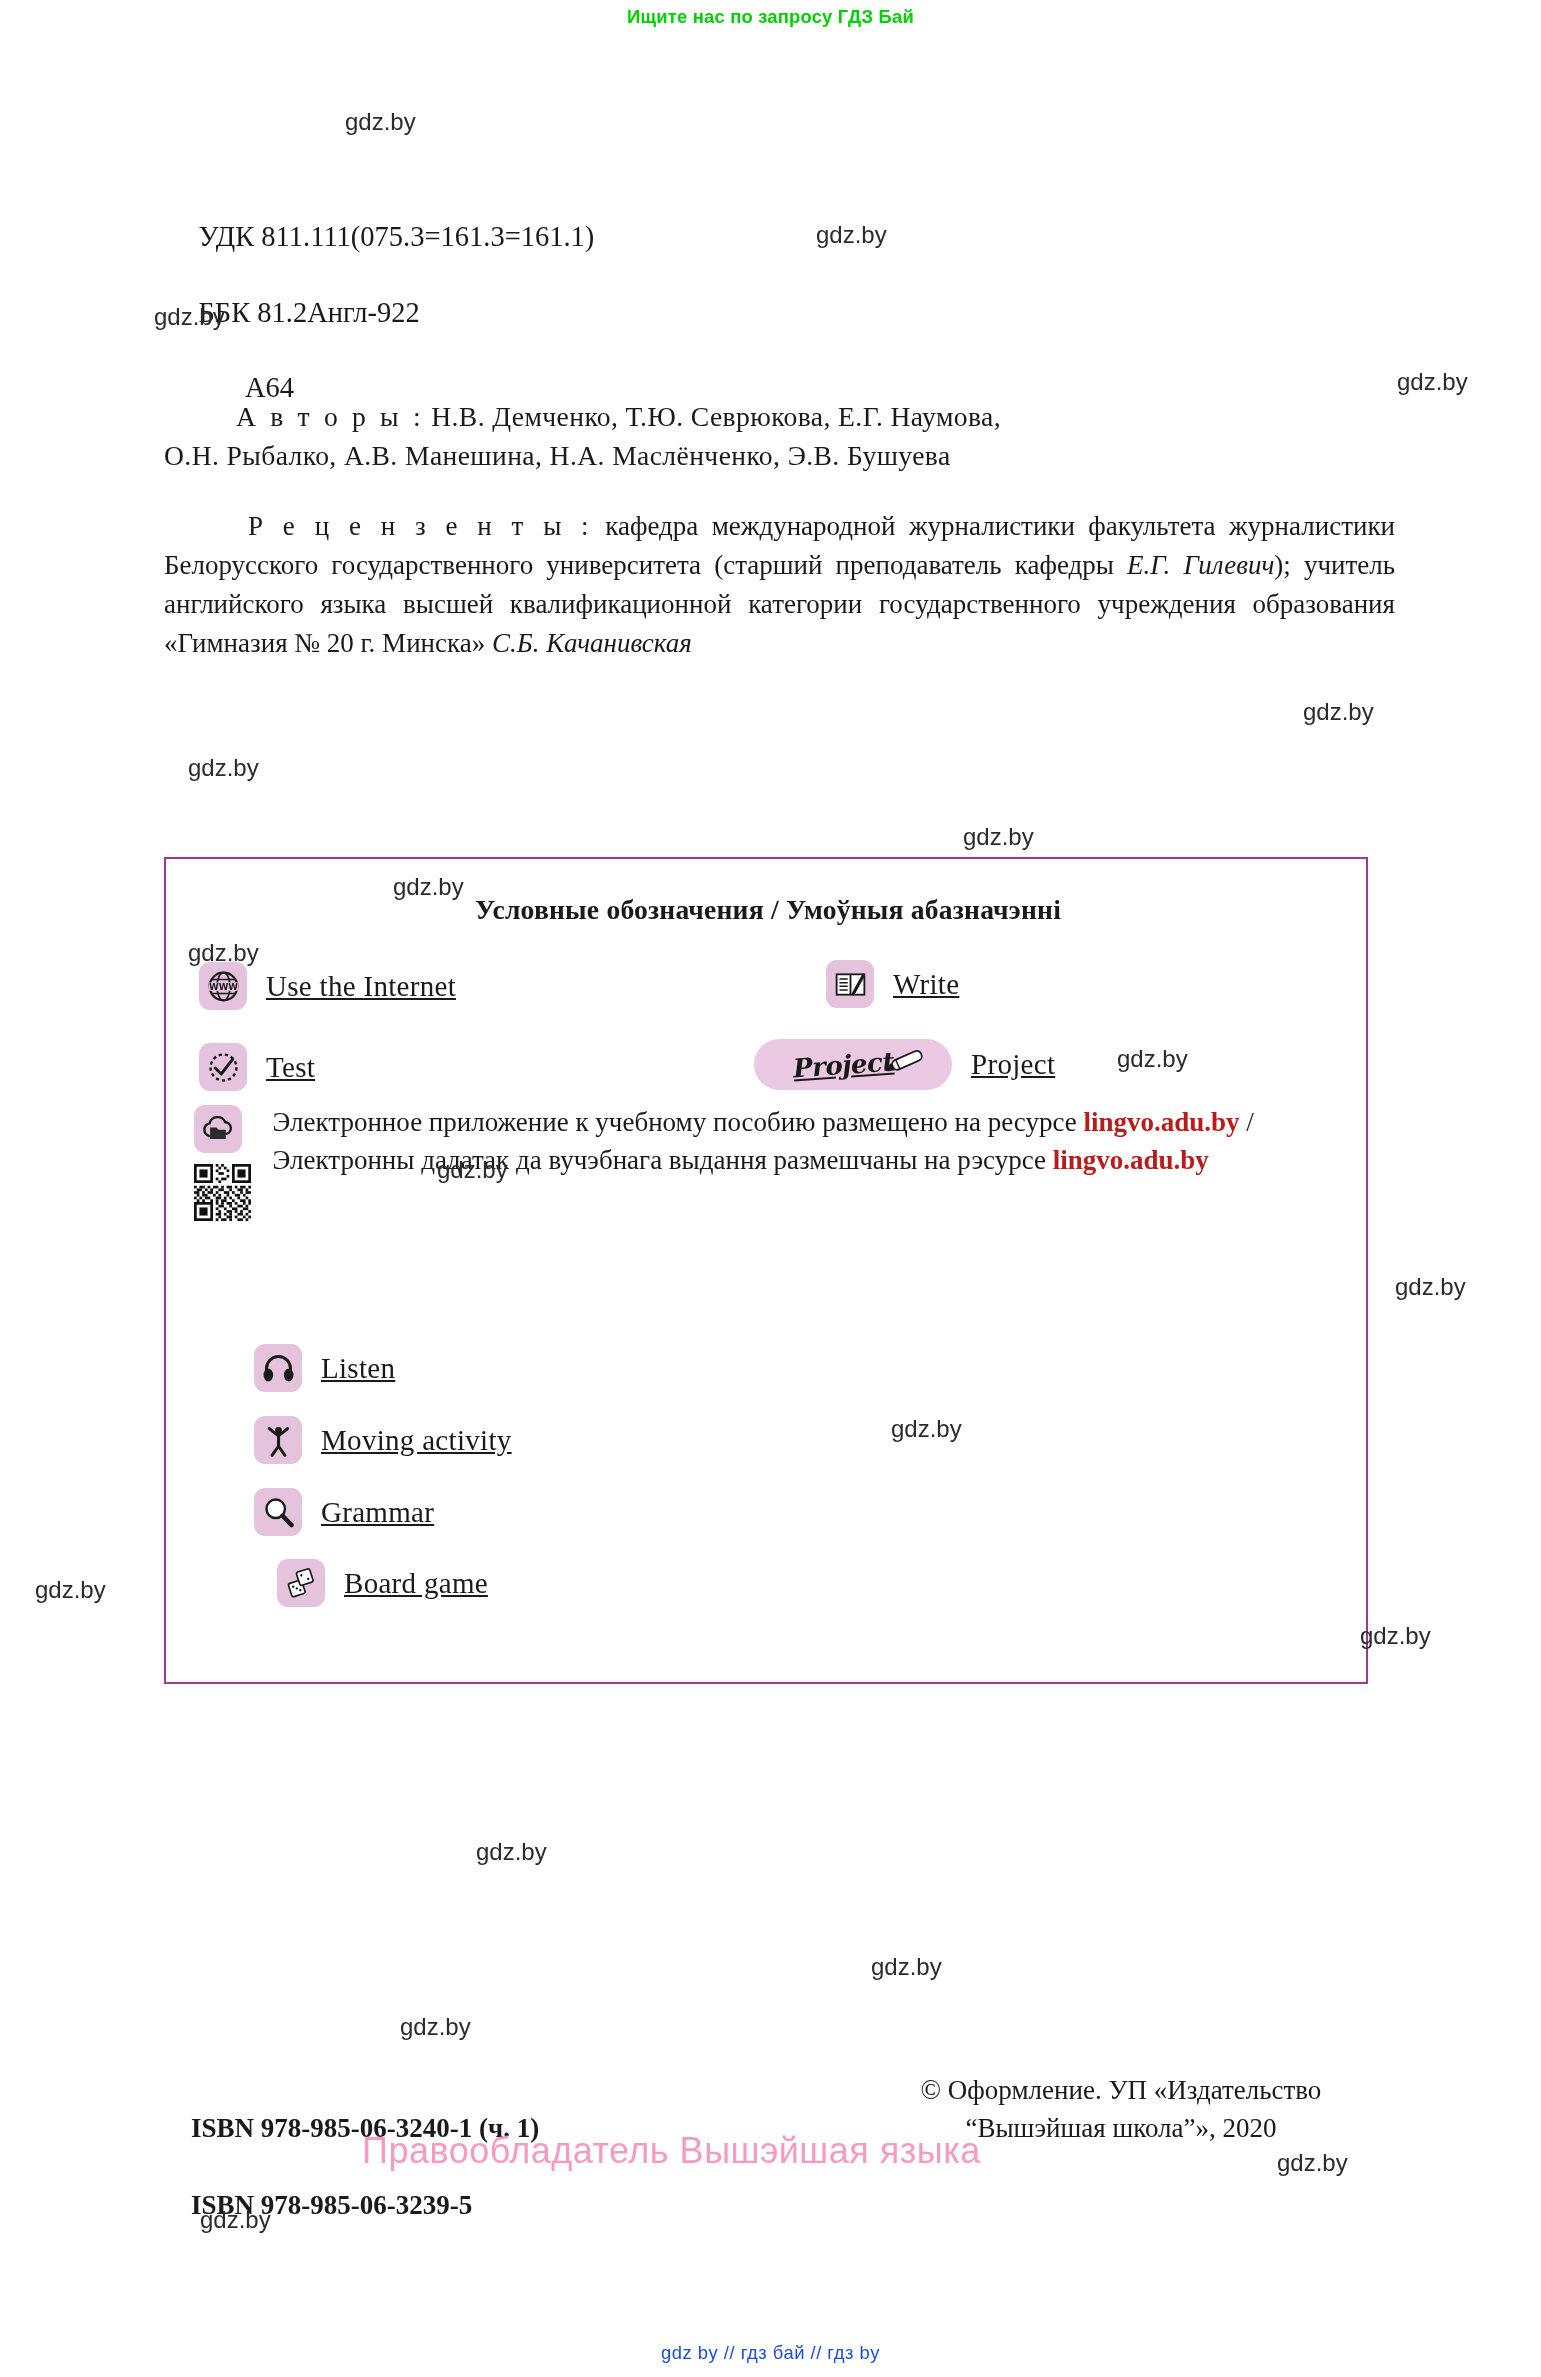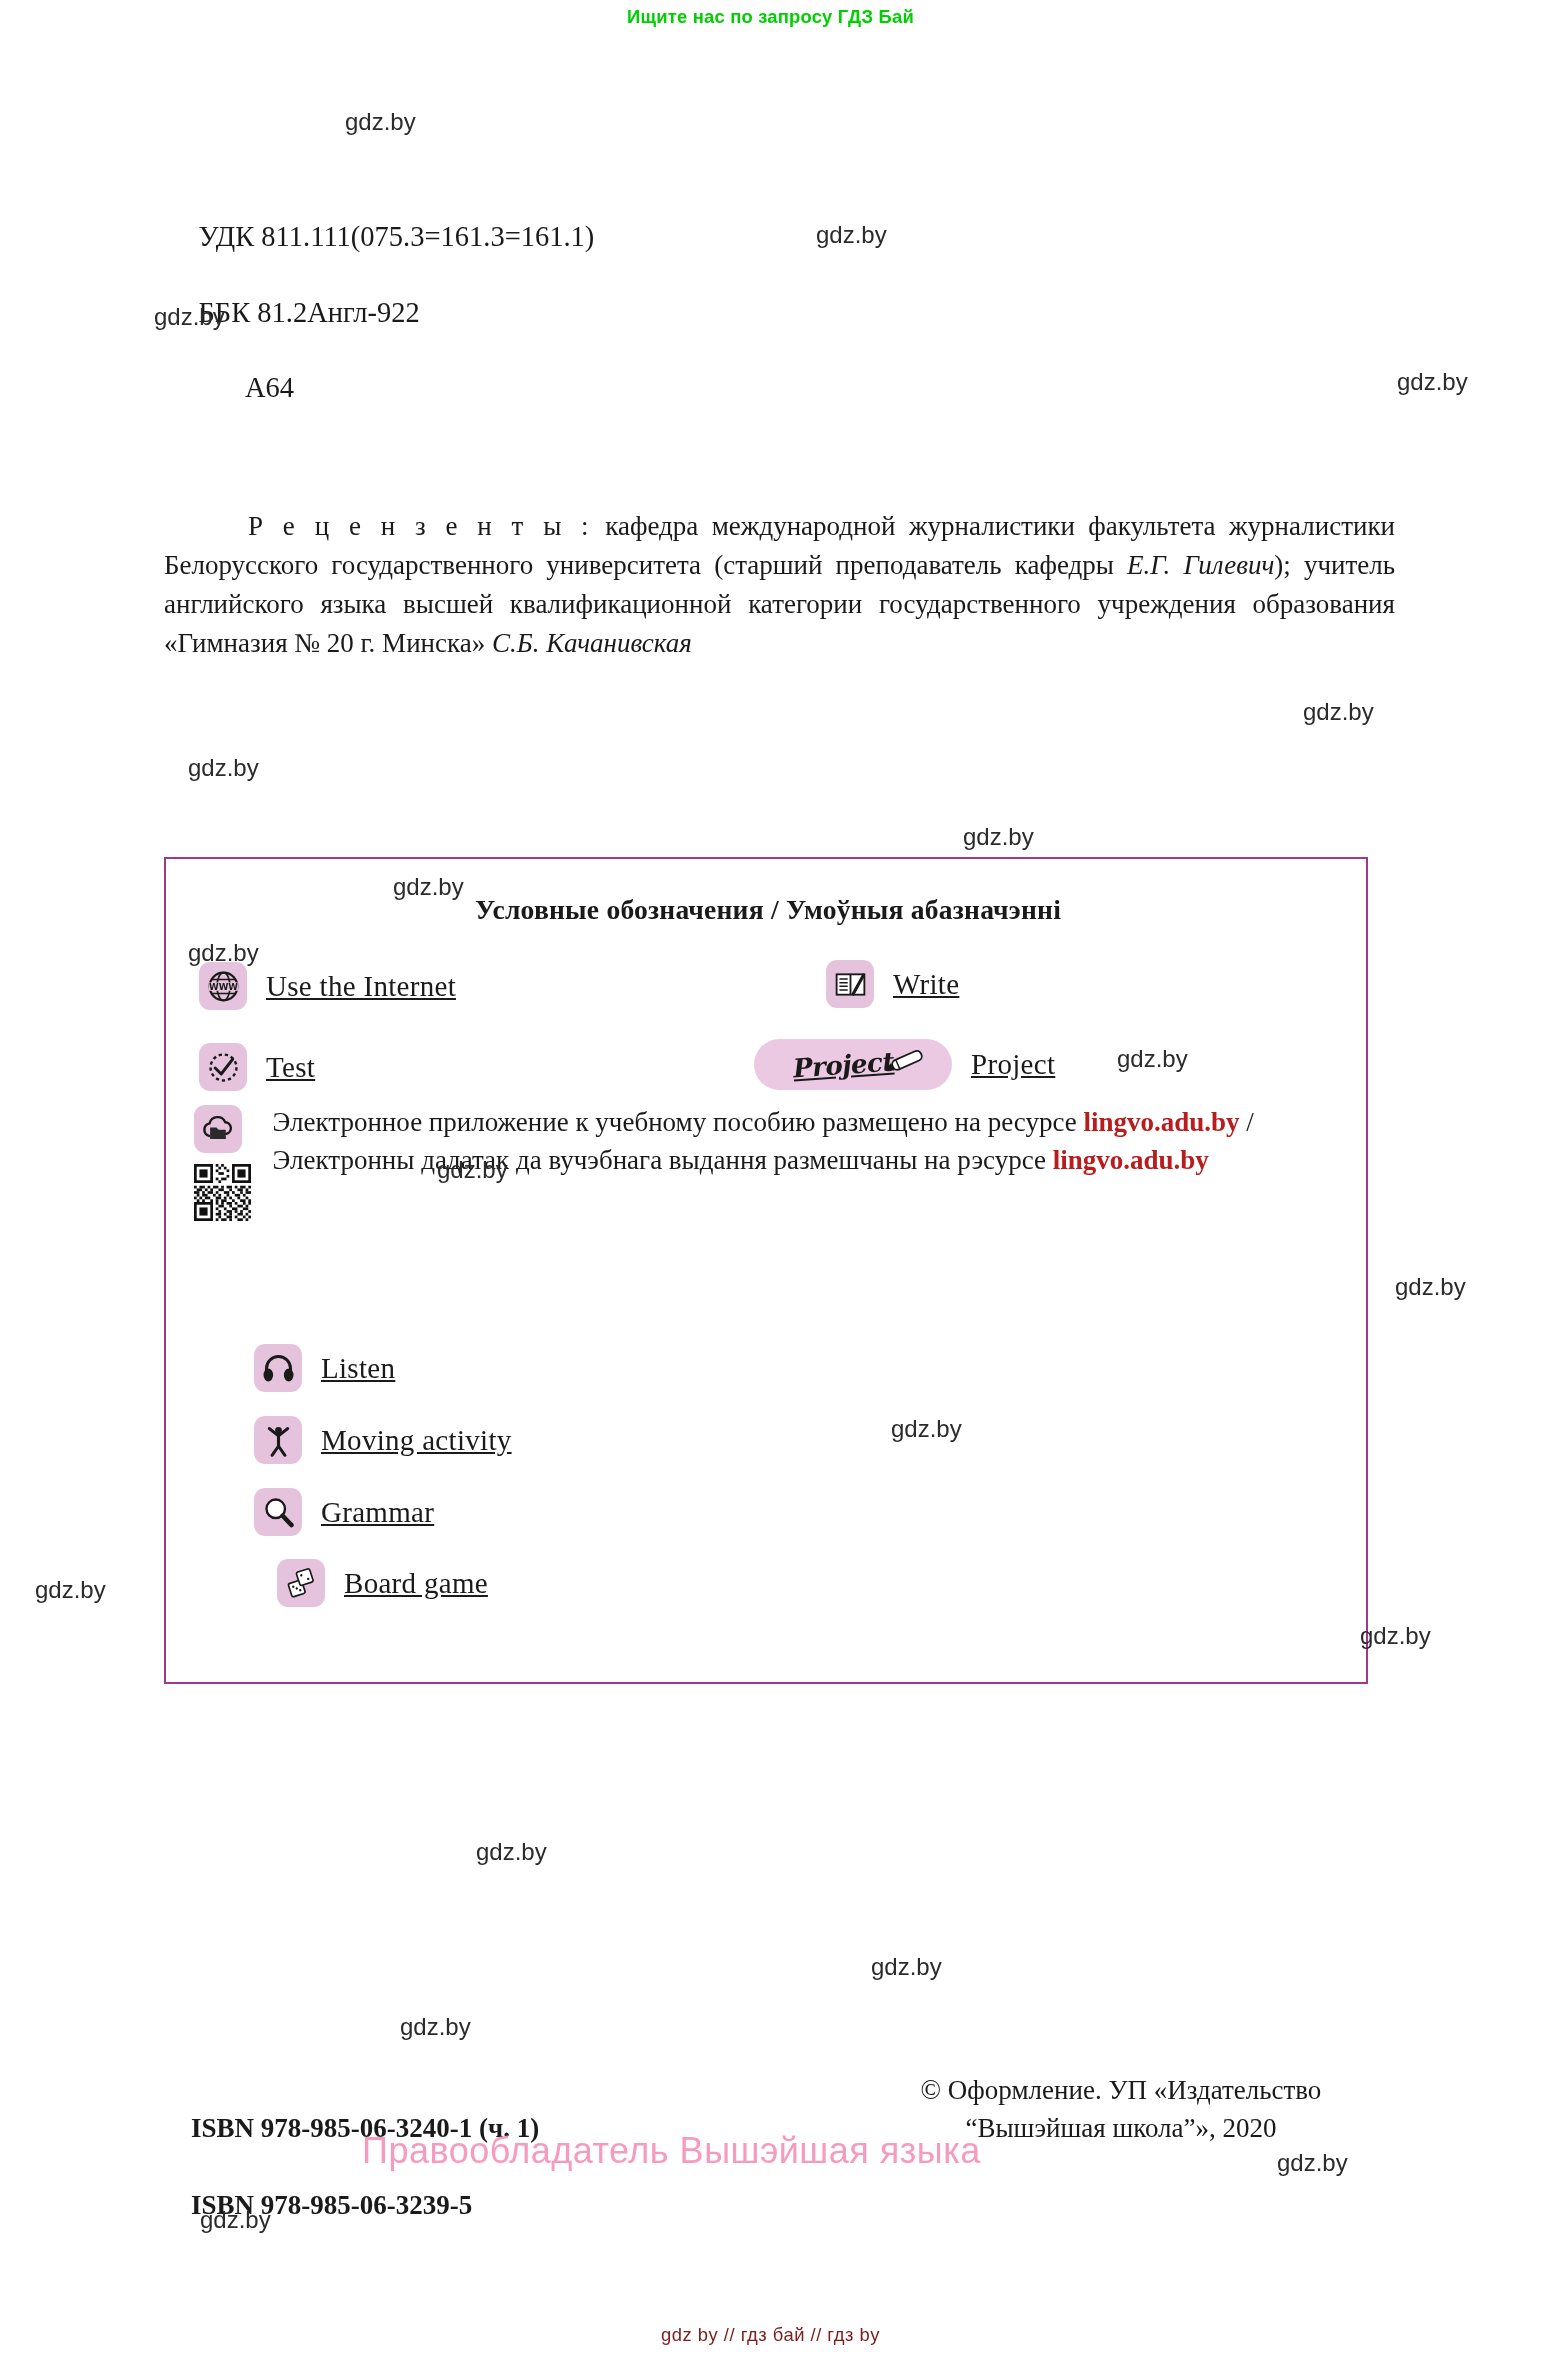--- a/index.html
+++ b/index.html
@@ -29,27 +29,27 @@
     font-family: "Liberation Sans", sans-serif;
     font-size: 18.4px;
     font-weight: bold;
     color: #00d000;
     letter-spacing: 0.2px;
   }
 
   
   .bottom-footer {
     position: absolute;
-    bottom: 31px;
+    bottom: 13px;
     left: 0;
     width: 1541px;
     text-align: center;
     font-family: "Liberation Sans", sans-serif;
     font-size: 18.4px;
-    color: #7f1d1d;
+    color: #1d4ed8;
     letter-spacing: 0.5px;
   }
 
   
   .wm {
     position: absolute;
     font-family: "Liberation Sans", sans-serif;
     font-size: 24px;
     color: #2b2b2b;
     white-space: nowrap;
@@ -264,20 +264,25 @@
       <div class="wm" style="left: 1277px; top: 2149px;">gdz.by</div>
       <div class="wm" style="left: 200px; top: 2206px;">gdz.by</div>
     </div>
 
   <div class="codes">
     <span>УДК 811.111(075.3=161.3=161.1)</span><br>
     <span>ББК 81.2Англ-922</span>
     <span class="code-a64">А64</span>
   </div>
 
+  <div class="authors">
+    <span class="lead">А в т о р ы :</span>
+    <span class="names">Н.В. Демченко,  Т.Ю. Севрюкова,  Е.Г. Наумова,</span><br>
+    <span class="names">О.Н. Рыбалко, А.В. Манешина, Н.А. Маслёнченко, Э.В. Бушуева</span>
+  </div>
 
   <div class="reviewers">
     <span class="lead">Р е ц е н з е н т ы :</span><span> кафедра международной журналистики факультета журналистики Белорусского государственного университета (старший преподаватель кафедры </span><i>Е.Г. Гилевич</i><span>); учитель английского языка высшей квалификационной категории государственного учреждения образования «Гимназия № 20 г. Минска» </span><i>С.Б. Качанивская</i>
   </div>
 
   <div class="legend-box">
 
     <div class="legend-title">Условные обозначения / Умоўныя абазначэнні</div>
 
     <div class="legend-row" style="left:33px; top:103px;">

